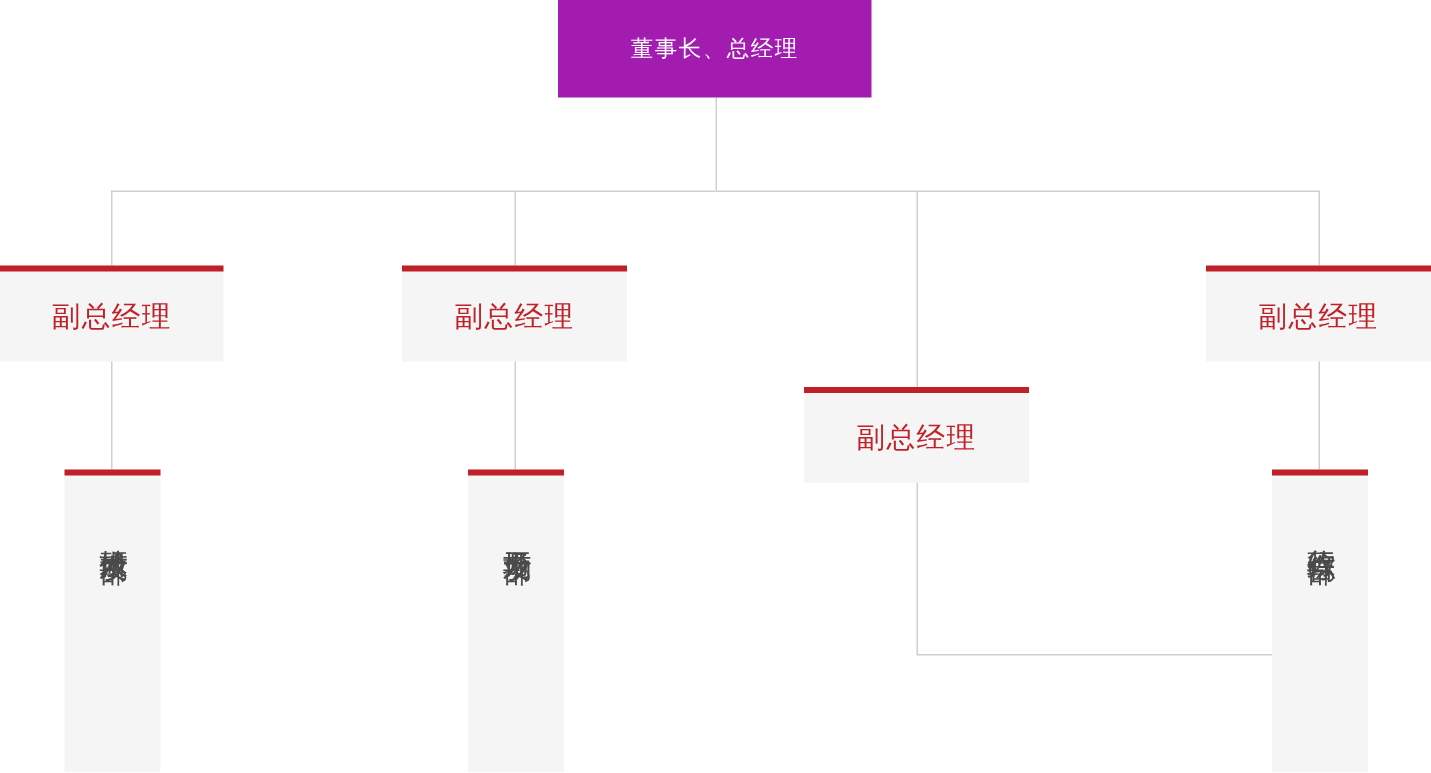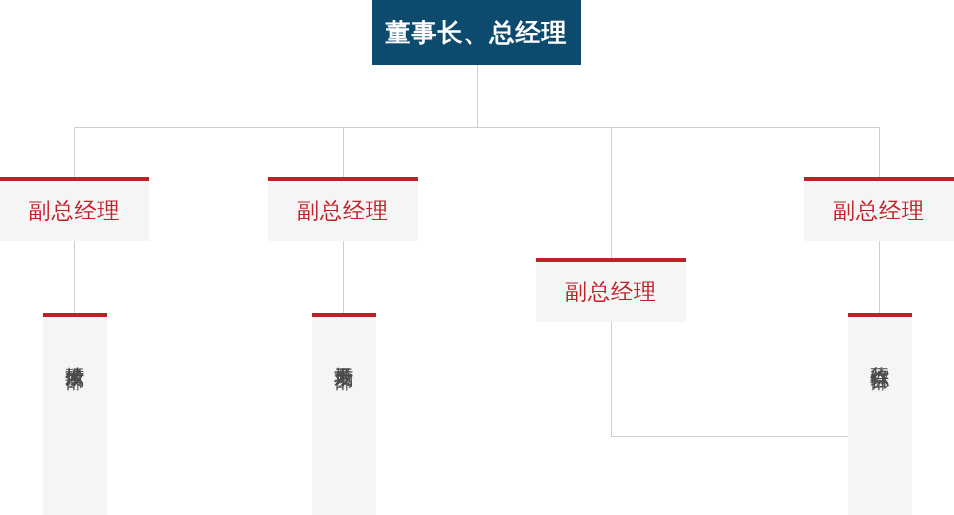--- a/index.html
+++ b/index.html
@@ -26,40 +26,40 @@
   }
   .line-h {
     position: absolute;
     height: 1px;
     background: #cfcfcf;
   }
 
   
   .node-top {
     position: absolute;
-    background: #0c4a6e;
+    background: #a21caf;
     color: #ffffff;
     display: flex;
     align-items: center;
     justify-content: center;
-    font-size: 25px;
-    font-weight: bold;
+    font-size: 15px;
+    font-weight: normal;
     letter-spacing: 1px;
   }
 
   
   .node-mid {
     position: absolute;
     background: #f5f5f5;
     border-top: 4px solid #c02128;
     color: #c02128;
     display: flex;
     align-items: center;
     justify-content: center;
-    font-size: 22px;
+    font-size: 19px;
     letter-spacing: 1px;
   }
 
   
   .node-dept {
     position: absolute;
     background: #f5f5f5;
     border-top: 4px solid #c02128;
     color: #4a4a4a;
     display: flex;

